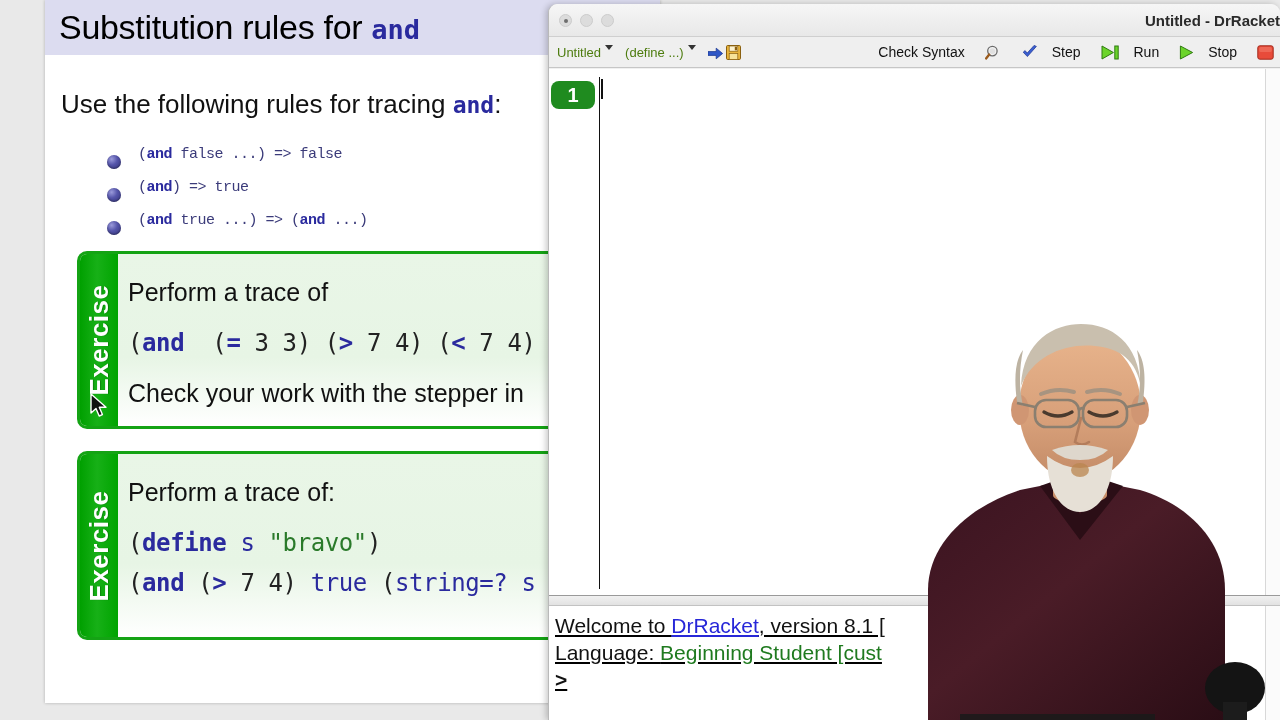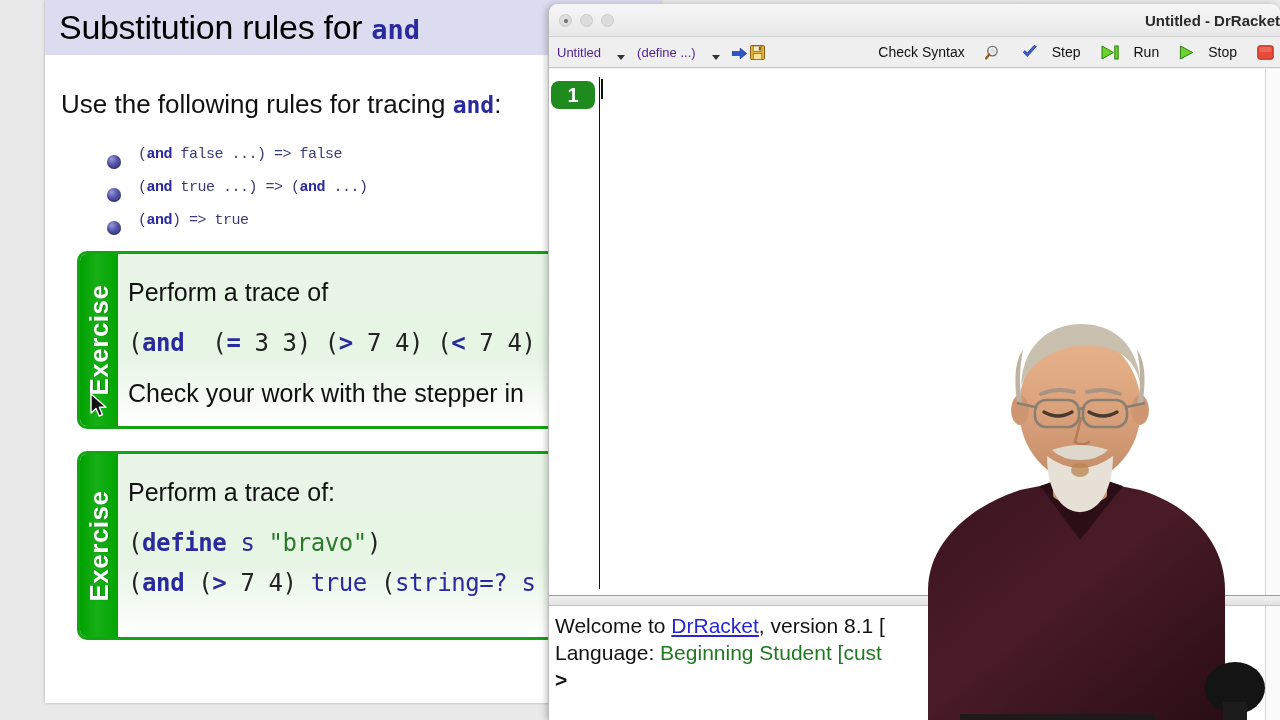--- a/index.html
+++ b/index.html
@@ -123,22 +123,22 @@
     position: absolute; left: 0; right: 0; text-align: right;
     font-size: 15px; color: #2a2a2a; font-weight: bold;
   }
   .dr-toolbar {
     height: 31px; background: #efefef;
     border-bottom: 1px solid #c6c6c6;
     display: flex; align-items: center; padding: 0 6px 0 8px;
     position: relative;
   }
   .tb-item {
-    display: flex; align-items: flex-end; gap: 15px;
-    font-size: 13px; color: #4c1d95; margin-right: 12px; white-space: nowrap;
+    display: flex; align-items: flex-start; gap: 3px;
+    font-size: 13px; color: #4d7c0f; margin-right: 12px; white-space: nowrap;
   }
   .caret {
     width: 0; height: 0; border-left: 4px solid transparent;
     border-right: 4px solid transparent; border-top: 5px solid #333;
     display: inline-block; margin-left: 1px;
   }
   .tb-right { margin-left: auto; display: flex; align-items: center; }
   .tb-btn {
     display: flex; align-items: center; gap: 20px;
     font-size: 14px; color: #111; margin-left: 14px; white-space: nowrap;
@@ -174,21 +174,21 @@
   }
 
   
   .dr-splitter {
     position: absolute; left: 0; right: 0; top: 593px; height: 9px;
     background: linear-gradient(180deg,#efefef,#e2e2e2);
     border-bottom: 1px solid #c2c2c2;
   }
   .dr-repl {
     position: absolute; left: 0; right: 0; top: 602px; bottom: 0;
-    background: #ffffff; padding: 6px 0 0 6px; overflow: hidden;
+    background: #ffffff; padding: 6px 0 0 6px; overflow: hidden; text-decoration: underline;
   }
   .dr-repl .rl {
     font-size: 21px; color: #111; white-space: nowrap; line-height: 27px;
     font-family: "Liberation Sans", sans-serif;
   }
   .dr-repl a { color: #2727d8; text-decoration: underline; }
   .dr-repl .lang { color: #1f7a1f; }
   .dr-repl .prompt { font-weight: bold; }
   .repl-vscroll {
     position: absolute; right: 0; top: 0; bottom: 0; width: 15px;
@@ -218,25 +218,25 @@
         <span class="kw">and</span><span>:</span>
       </div>
 
       <ul class="rules">
         <li>
           <span class="bullet"></span>
           <span>(</span><b>and</b><span> false ...) </span><span class="arrow">=&gt; </span><span>false</span>
         </li>
         <li>
           <span class="bullet"></span>
-          <span>(</span><b>and</b><span> true ...) </span><span class="arrow">=&gt; </span><span>(<b>and</b> ...)</span>
+          <span>(</span><b>and</b><span>) </span><span class="arrow">=&gt; </span><span>true</span>
         </li>
         <li>
           <span class="bullet"></span>
-          <span>(</span><b>and</b><span>) </span><span class="arrow">=&gt; </span><span>true</span>
+          <span>(</span><b>and</b><span> true ...) </span><span class="arrow">=&gt; </span><span>(<b>and</b> ...)</span>
         </li>
       </ul>
 
       <div class="exbox">
         <div class="tab">
           <span>Exercise</span>
         </div>
         <div class="content">
           <div class="line">Perform a trace of</div>
           <div class="sp"></div>

